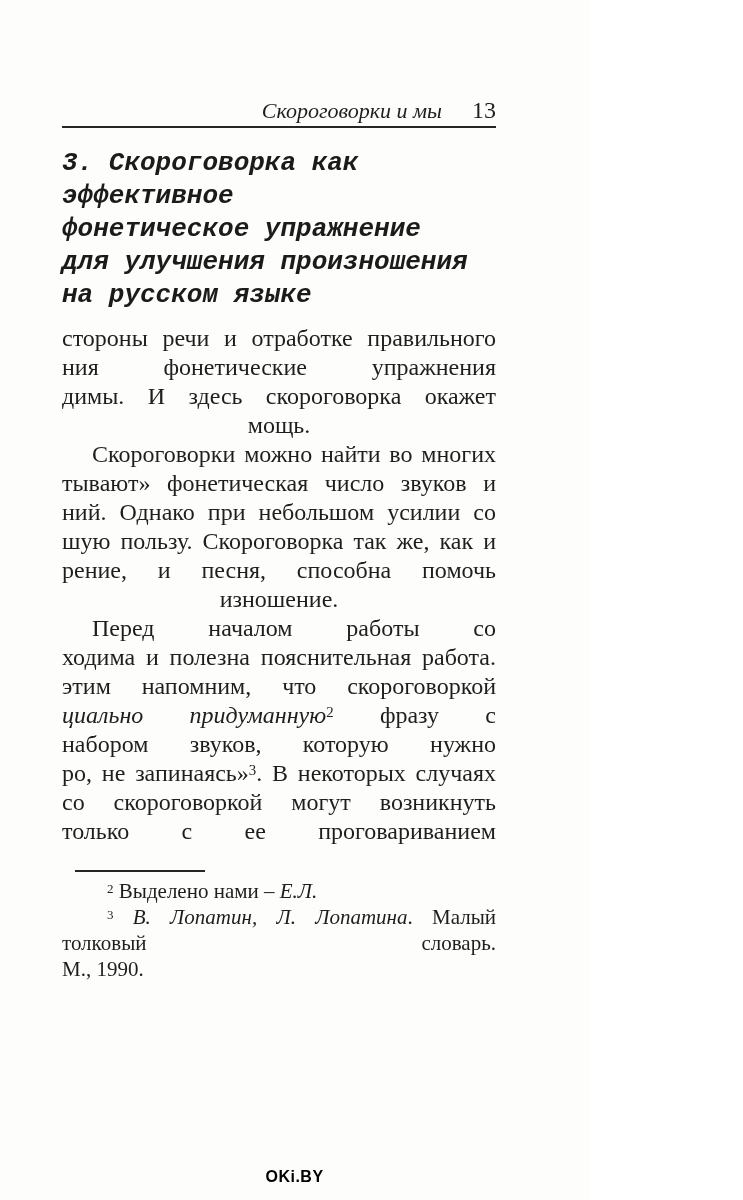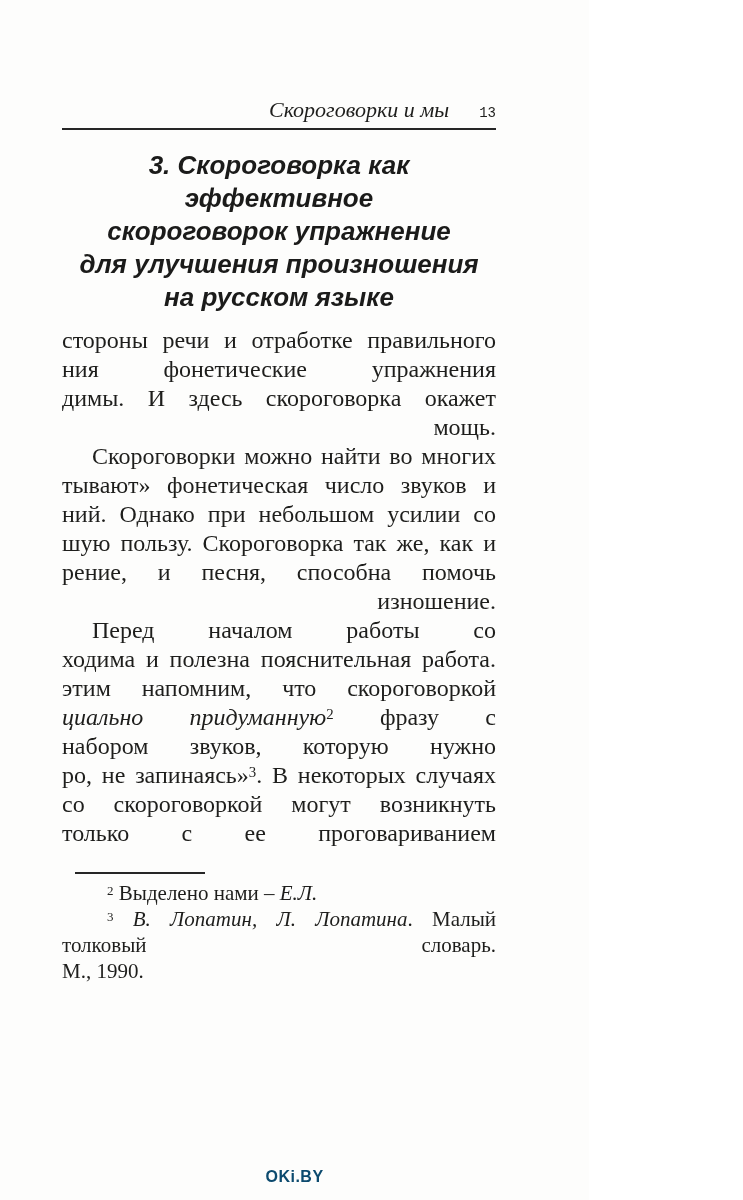--- a/index.html
+++ b/index.html
@@ -18,41 +18,40 @@
   .running-head {
     padding-top: 98px;
     display: flex;
     justify-content: flex-end;
     align-items: baseline;
     gap: 30px;
     font-style: italic;
     font-size: 22px;
     line-height: 24px;
   }
-  .rh-num { font-style: normal; font-family: Liberation Mono, monospace; font-size: 14px; }
+  .rh-num { font-style: normal; font-family: Liberation Serif, serif; font-size: 24px; }
   .head-rule { border-top: 2px solid #262626; margin-top: 3px; }
 
   
   .chapter-title {
     margin: 19px 0 12px 0;
-    text-align: center;
-    font-family: Liberation Sans, sans-serif;
+    font-family: Liberation Mono, monospace;
     font-weight: bold;
     font-style: italic;
     font-size: 26px;
     line-height: 33px;
     color: #1b1b1a;
   }
   .t-line { display: block; }
 
   
   .para { font-size: 24px; line-height: 29px; }
   .line { height: 29px; overflow: hidden; }
   .jl { text-align: justify; text-align-last: justify; }
-  .ll { text-align: right; }
+  .ll { text-align: center; }
   .indent { text-indent: 30px; }
   .para i, .fn-line i { font-style: italic; }
   .line sup, .fn-line sup {
     font-size: 0.62em;
     line-height: 0;
     position: relative;
     top: -0.38em;
     vertical-align: baseline;
   }
 
@@ -70,38 +69,38 @@
   
   .watermark {
     position: absolute;
     left: 0; right: 0;
     top: 1168px;
     text-align: center;
     font-family: "Liberation Sans", sans-serif;
     font-size: 16px;
     font-weight: 600;
     letter-spacing: 0.5px;
-    color: #0c4a6e;
+    color: #000000;
   }
 </style>
 </head>
 <body>
 
 <div class="page">
   <div class="content">
 
     <div class="running-head">
       <span class="rh-title">Скороговорки и мы</span>
       <span class="rh-num">13</span>
     </div>
     <div class="head-rule"></div>
 
     <h1 class="chapter-title">
       <span class="t-line">3. Скороговорка как эффективное</span>
-      <span class="t-line">скороговорок упражнение</span>
+      <span class="t-line">фонетическое упражнение</span>
       <span class="t-line">для улучшения произношения</span>
       <span class="t-line">на русском языке</span>
     </h1>
 
     <div class="para">
       <div class="line jl">стороны речи и отработке правильного произноше-</div>
       <div class="line jl">ния фонетические упражнения совершенно необхо-</div>
       <div class="line jl">димы. И здесь скороговорка окажет неоценимую по-</div>
       <div class="line ll">мощь.</div>
     </div>

